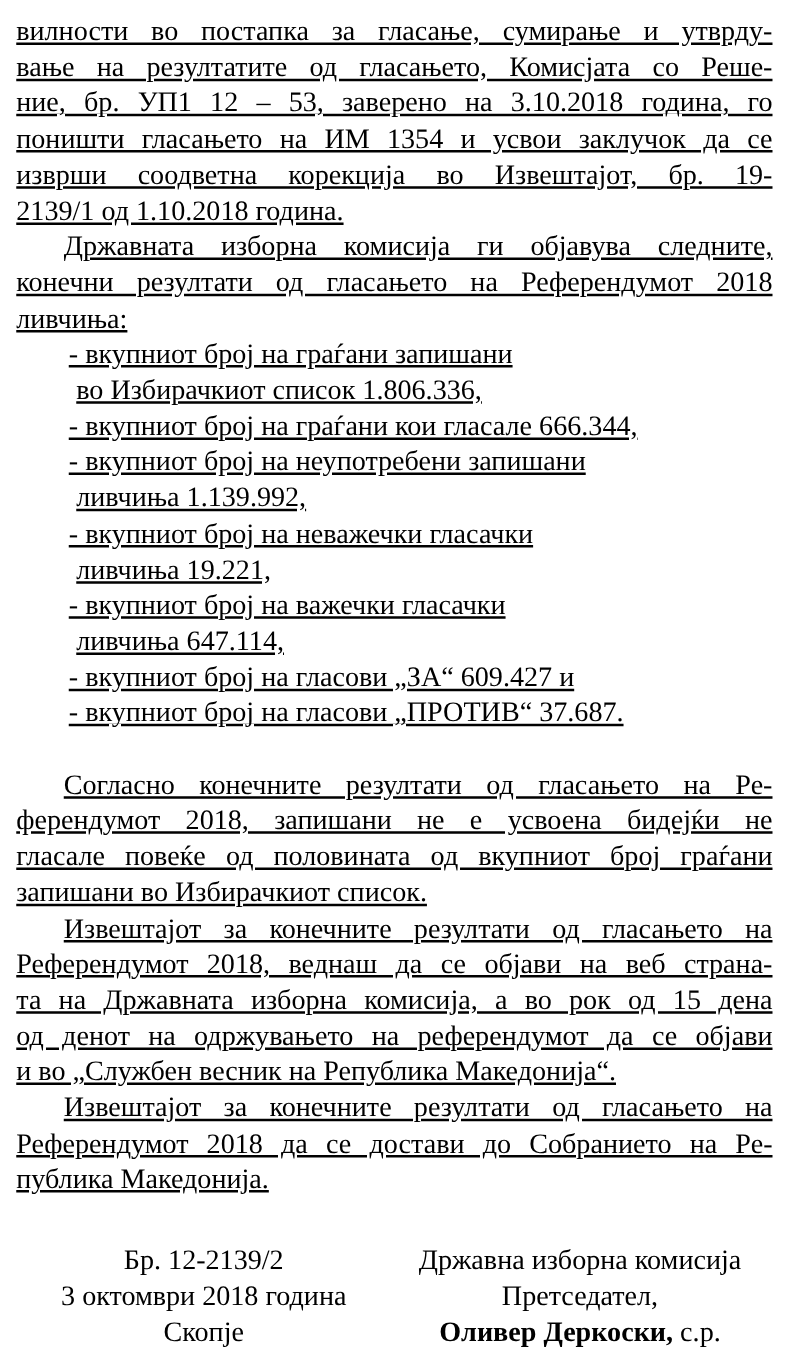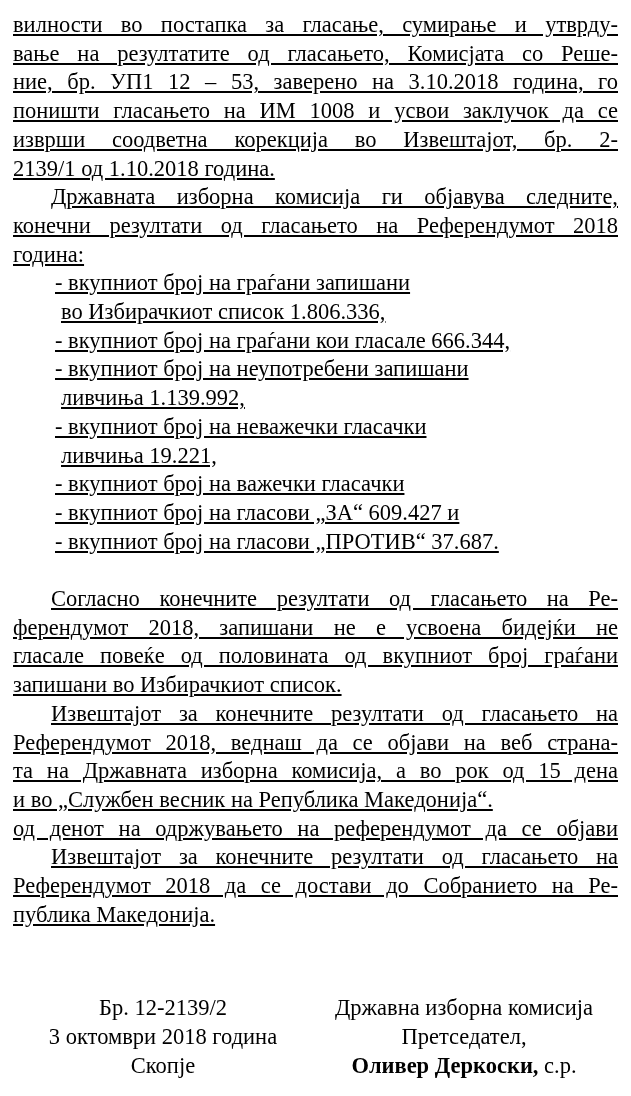--- a/index.html
+++ b/index.html
@@ -27,46 +27,47 @@
   .f-right { position: absolute; left: 262px; top: 0; width: 340px; text-align: center; }
   .bold { font-weight: bold; }
 </style>
 </head>
 <body>
 
 <div class="doc">
   <div class="line jl">вилности во постапка за гласање, сумирање и утврду-</div>
   <div class="line jl">вање на резултатите од гласањето, Комисјата со Реше-</div>
   <div class="line jl">ние, бр. УП1 12 – 53, заверено на 3.10.2018 година, го</div>
-  <div class="line jl">поништи гласањето на ИМ 1008 и усвои заклучок да се</div>
-  <div class="line jl">изврши соодветна корекција во Извештајот, бр. 2-</div>
+  <div class="line jl">поништи гласањето на ИМ 1354 и усвои заклучок да се</div>
+  <div class="line jl">изврши соодветна корекција во Извештајот, бр. 19-</div>
   <div class="line">2139/1 од 1.10.2018 година.</div>
   <div class="line jl ind">Државната изборна комисија ги објавува следните,</div>
   <div class="line jl">конечни резултати од гласањето на Референдумот 2018</div>
-  <div class="line">година:</div>
+  <div class="line">ливчиња:</div>
   <div class="line li1">- вкупниот број на граѓани запишани</div>
   <div class="line li2">во Избирачкиот список 1.806.336,</div>
   <div class="line li1">- вкупниот број на граѓани кои гласале 666.344,</div>
   <div class="line li1">- вкупниот број на неупотребени запишани</div>
   <div class="line li2">ливчиња 1.139.992,</div>
   <div class="line li1">- вкупниот број на неважечки гласачки</div>
   <div class="line li2">ливчиња 19.221,</div>
   <div class="line li1">- вкупниот број на важечки гласачки</div>
+  <div class="line li2">ливчиња 647.114,</div>
   <div class="line li1">- вкупниот број на гласови „ЗА“ 609.427 и</div>
   <div class="line li1">- вкупниот број на гласови „ПРОТИВ“ 37.687.</div>
   <div class="spacer"></div>
   <div class="line jl ind">Согласно конечните резултати од гласањето на Ре-</div>
   <div class="line jl">ферендумот 2018, запишани не е усвоена бидејќи не</div>
   <div class="line jl">гласале повеќе од половината од вкупниот број граѓани</div>
   <div class="line">запишани во Избирачкиот список.</div>
   <div class="line jl ind">Извештајот за конечните резултати од гласањето на</div>
   <div class="line jl">Референдумот 2018, веднаш да се објави на веб страна-</div>
   <div class="line jl">та на Државната изборна комисија, а во рок од 15 дена</div>
+  <div class="line jl">од денот на одржувањето на референдумот да се објави</div>
   <div class="line">и во „Службен весник на Република Македонија“.</div>
-  <div class="line jl">од денот на одржувањето на референдумот да се објави</div>
   <div class="line jl ind">Извештајот за конечните резултати од гласањето на</div>
   <div class="line jl">Референдумот 2018 да се достави до Собранието на Ре-</div>
   <div class="line">публика Македонија.</div>
 </div>
 
 <div class="footer">
   <div class="f-left">
     <div>Бр. 12-2139/2</div>
     <div>3 октомври 2018 година</div>
     <div>Скопје</div>

